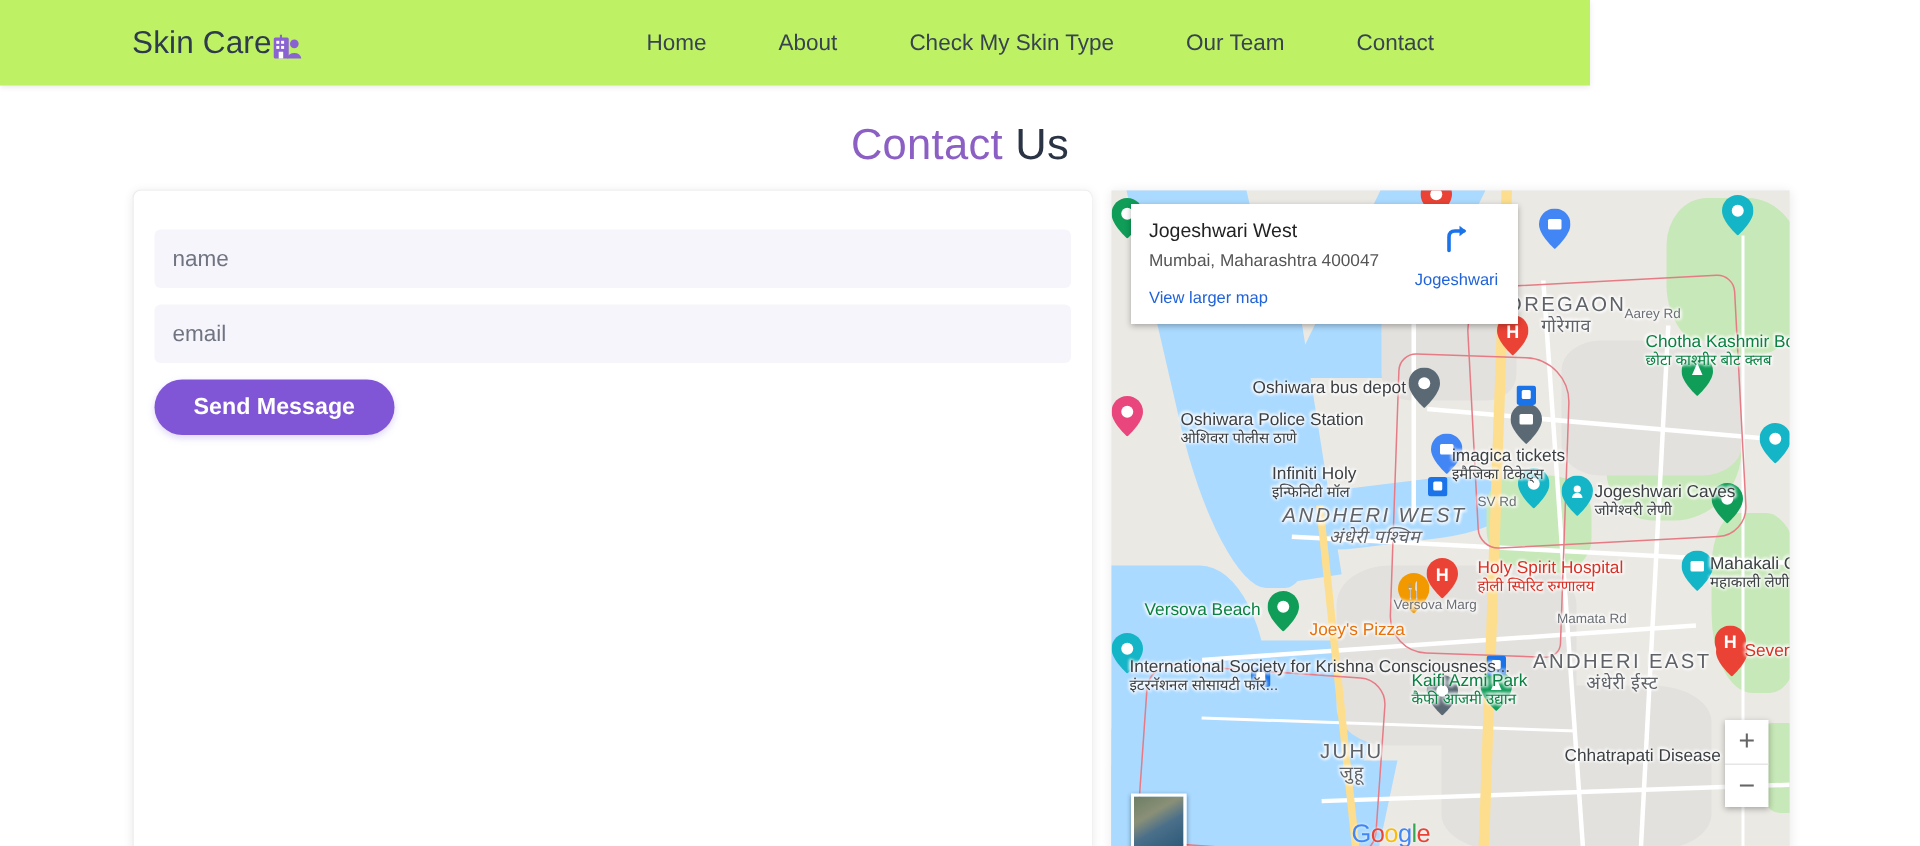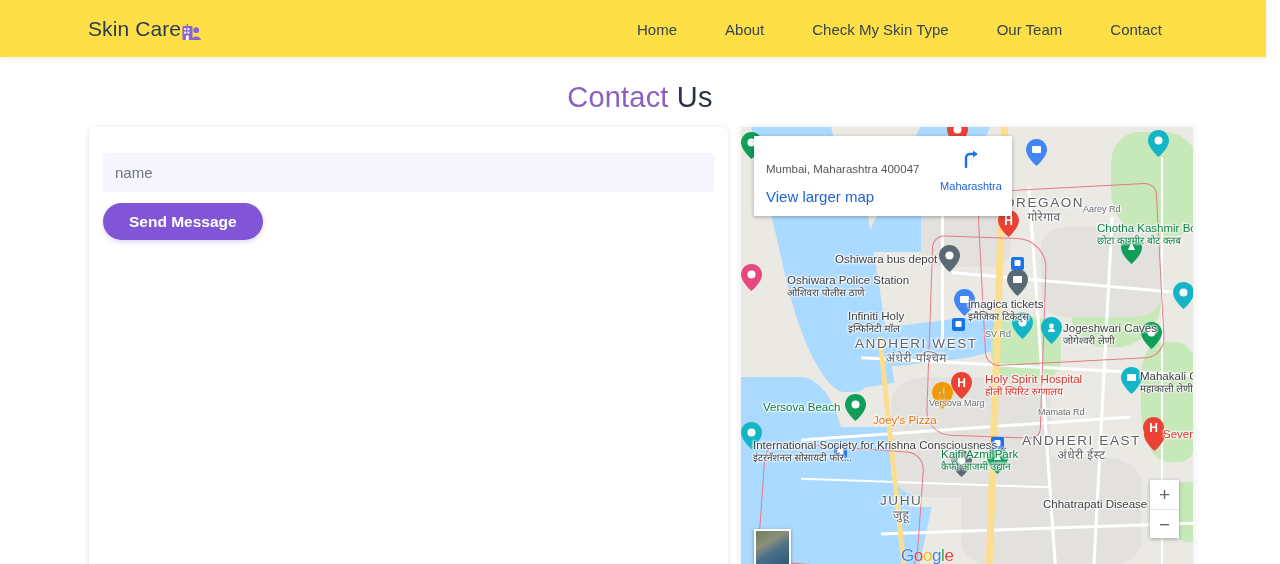--- a/index.html
+++ b/index.html
@@ -7,22 +7,22 @@
     margin: 0; padding: 0;
     width: 1280px; height: 564px;
     overflow: hidden;
     background: #ffffff;
     font-family: "Liberation Sans", sans-serif;
   }
 
   
   .header {
     position: absolute; top: 0; left: 0;
-    width: 1266px; height: 57px;
-    background: #fde047;
+    width: 1060px; height: 57px;
+    background: #bef264;
     box-shadow: 0 1px 4px rgba(0,0,0,0.09);
     display: flex; align-items: center;
     z-index: 40;
   }
   .brand {
     position: absolute; left: 88px; top: 50%;
     transform: translateY(-50%);
     display: flex; align-items: center;
     font-size: 21px;
     color: #2e3a4d;
@@ -250,23 +250,23 @@
   .info-card {
     position: absolute;
     left: 13px; top: 9px;
     width: 258px; height: 80px;
     background: #ffffff;
     box-shadow: 0 1px 4px rgba(0,0,0,0.3);
     z-index: 20;
     padding: 10px 12px 0 12px;
   }
   .info-title { font-size: 13px; color: #222; line-height: 1.3; }
-  .info-sub { font-size: 11.5px; color: #555; margin-top: 17px; }
+  .info-sub { font-size: 11.5px; color: #555; margin-top: 5px; }
   .info-link {
-    font-size: 15px; color: #2163d8; margin-top: 13px; cursor: pointer;
+    font-size: 11px; color: #2163d8; margin-top: 13px; cursor: pointer;
   }
   .dir-block {
     position: absolute; right: 10px; top: 11px;
     width: 62px; text-align: center;
   }
   .dir-icon { display:block; margin: 0 auto 3px auto; }
   .dir-label { font-size: 11px; color: #2163d8; }
 
   
   .zoomctl {
@@ -338,20 +338,21 @@
 
   <h1 class="page-title">
     <span class="accent">Contact</span><span> Us</span>
   </h1>
 
   <div class="content">
 
     <div class="form-card">
       <form>
         <input class="field" type="text" placeholder="name" style="">
+        <input class="field" type="email" placeholder="email" style="">
         <button class="send-btn" type="submit">Send Message</button>
       </form>
     </div>
 
     <div class="map-wrap">
       <div class="map-base">
 
         <div class="water w-sea"></div>
         <div class="water w-ocean-b"></div>
         <div class="water w-sea2"></div>
@@ -559,49 +560,50 @@
 
         <div id="map-labels">
             <div class="mlabel area ctr" style="left: 263px; top: 69px;"><span>OREGAON</span><span class="dev">गोरेगाव</span></div>
             <div class="mlabel roadname" style="left: 342px; top: 78px;"><span>Aarey Rd</span></div>
             <div class="mlabel park" style="left: 356px; top: 95px;"><span>Chotha Kashmir Boat Club</span><span class="dev">छोटा काश्मीर बोट क्लब</span></div>
             <div class="mlabel teal" style="left: 94px; top: 126px;"><span>Oshiwara bus depot</span></div>
             <div class="mlabel teal" style="left: 46px; top: 147px;"><span>Oshiwara Police Station</span><span class="dev">ओशिवरा पोलीस ठाणे</span></div>
             <div class="mlabel teal" style="left: 107px; top: 183px;"><span>Infiniti Holy</span><span class="dev">इन्फिनिटी मॉल</span></div>
             <div class="mlabel teal" style="left: 227px; top: 171px;"><span>imagica tickets</span><span class="dev">इमैजिका टिकेट्स</span></div>
             <div class="mlabel teal" style="left: 322px; top: 195px;"><span>Jogeshwari Caves</span><span class="dev">जोगेश्वरी लेणी</span></div>
-            <div class="mlabel area ctr" style="left: 114px; top: 210px;"><span>ANDHERI WEST</span><span class="dev">अंधेरी पश्चिम</span></div>
+            <div class="mlabel area ctr" style="left: 114px; top: 210px; font-style: italic;"><span>ANDHERI WEST</span><span class="dev">अंधेरी पश्चिम</span></div>
             <div class="mlabel roadname" style="left: 244px; top: 203px;"><span>SV Rd</span></div>
             <div class="mlabel teal" style="left: 399px; top: 243px;"><span>Mahakali C</span><span class="dev">महाकाली लेणी</span></div>
             <div class="mlabel hosp" style="left: 244px; top: 246px;"><span>Holy Spirit Hospital</span><span class="dev">होली स्पिरिट रुग्णालय</span></div>
             <div class="mlabel roadname" style="left: 297px; top: 281px;"><span>Mamata Rd</span></div>
             <div class="mlabel park" style="left: 22px; top: 274px;"><span>Versova Beach</span></div>
             <div class="mlabel roadname" style="left: 188px; top: 272px;"><span>Versova Marg</span></div>
             <div class="mlabel food" style="left: 132px; top: 287px;"><span>Joey's Pizza</span></div>
             <div class="mlabel area ctr" style="left: 281px; top: 307px;"><span>ANDHERI EAST</span><span class="dev">अंधेरी ईस्ट</span></div>
             <div class="mlabel hosp" style="left: 422px; top: 301px;"><span>Seven</span></div>
             <div class="mlabel teal" style="left: 12px; top: 312px;"><span>International Society for Krishna Consciousness...</span><span class="dev">इंटरनॅशनल सोसायटी फॉर...</span></div>
             <div class="mlabel park" style="left: 200px; top: 321px;"><span>Kaifi Azmi Park</span><span class="dev">कैफी आजमी उद्यान</span></div>
             <div class="mlabel area ctr" style="left: 139px; top: 367px;"><span>JUHU</span><span class="dev">जुहू</span></div>
             <div class="mlabel teal" style="left: 302px; top: 371px;"><span>Chhatrapati Disease</span></div>
           </div>
 
       </div>
 
       <div class="info-card">
+        <div class="info-title">Jogeshwari West</div>
         <div class="info-sub">Mumbai, Maharashtra 400047</div>
         <div class="info-link">View larger map</div>
         <div class="dir-block">
           <span class="dir-icon">
             <svg width="22" height="22" viewBox="0 0 22 22">
               <path d="M6 20 L6 11 Q6 7 10 7 L16 7" stroke="#1a73e8" stroke-width="2.4" fill="none" stroke-linecap="round"></path>
               <path d="M13 3.5 L17.5 7 L13 10.5 Z" fill="#1a73e8"></path>
             </svg>
           </span>
-          <span class="dir-label">Maharashtra</span>
+          <span class="dir-label">Jogeshwari</span>
         </div>
       </div>
 
       <div class="zoomctl">
         <div>+</div>
         <div class="zsep"></div>
         <div>−</div>
       </div>
 
       <div class="sat-thumb"></div>

